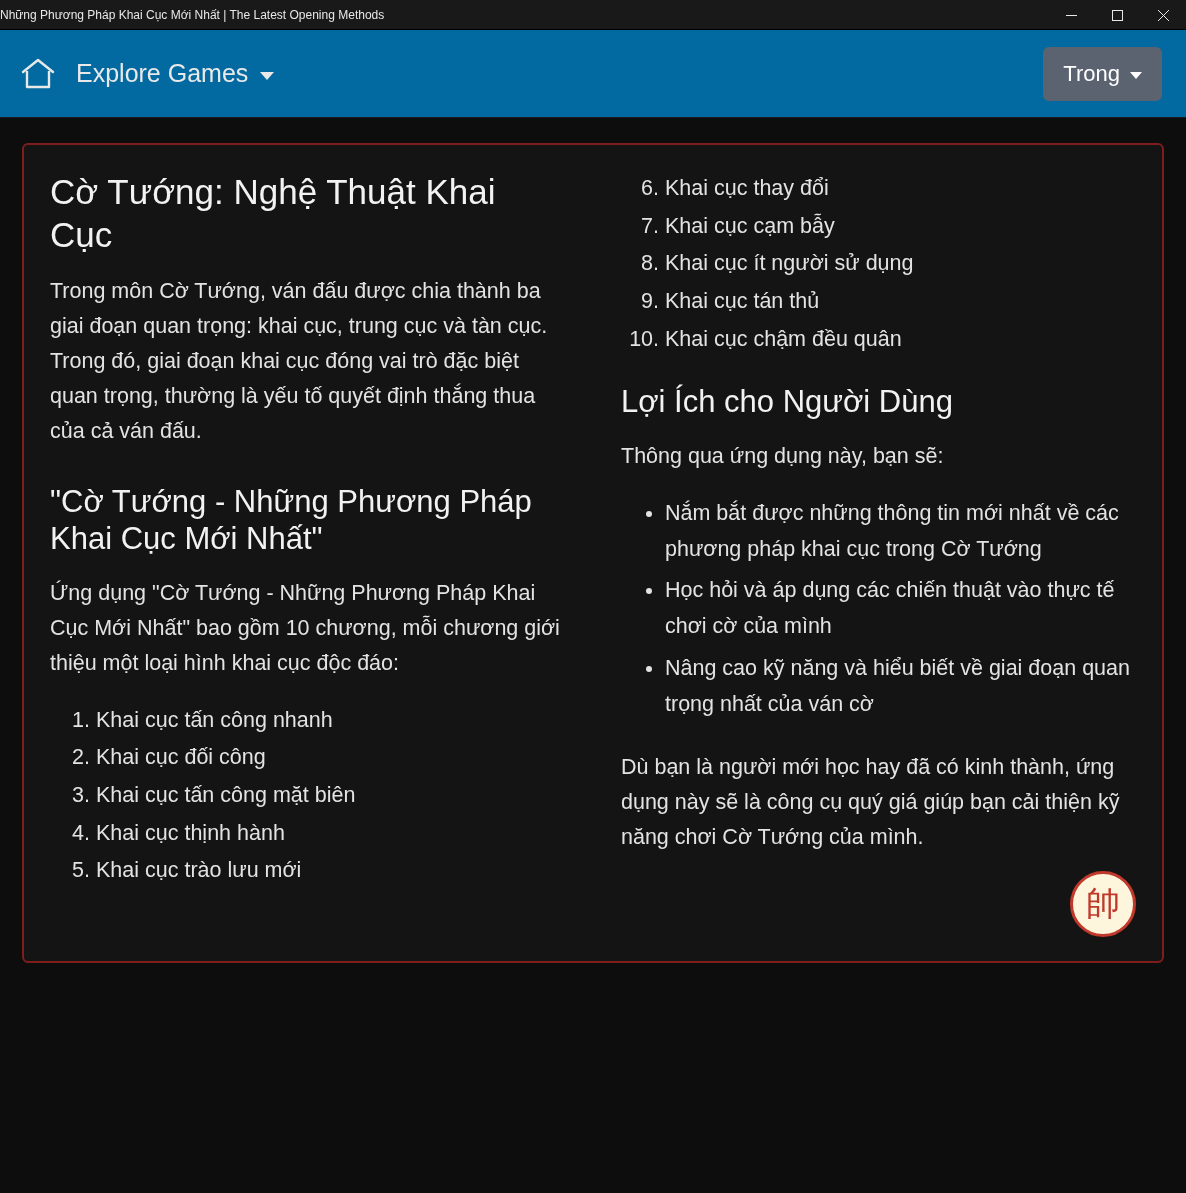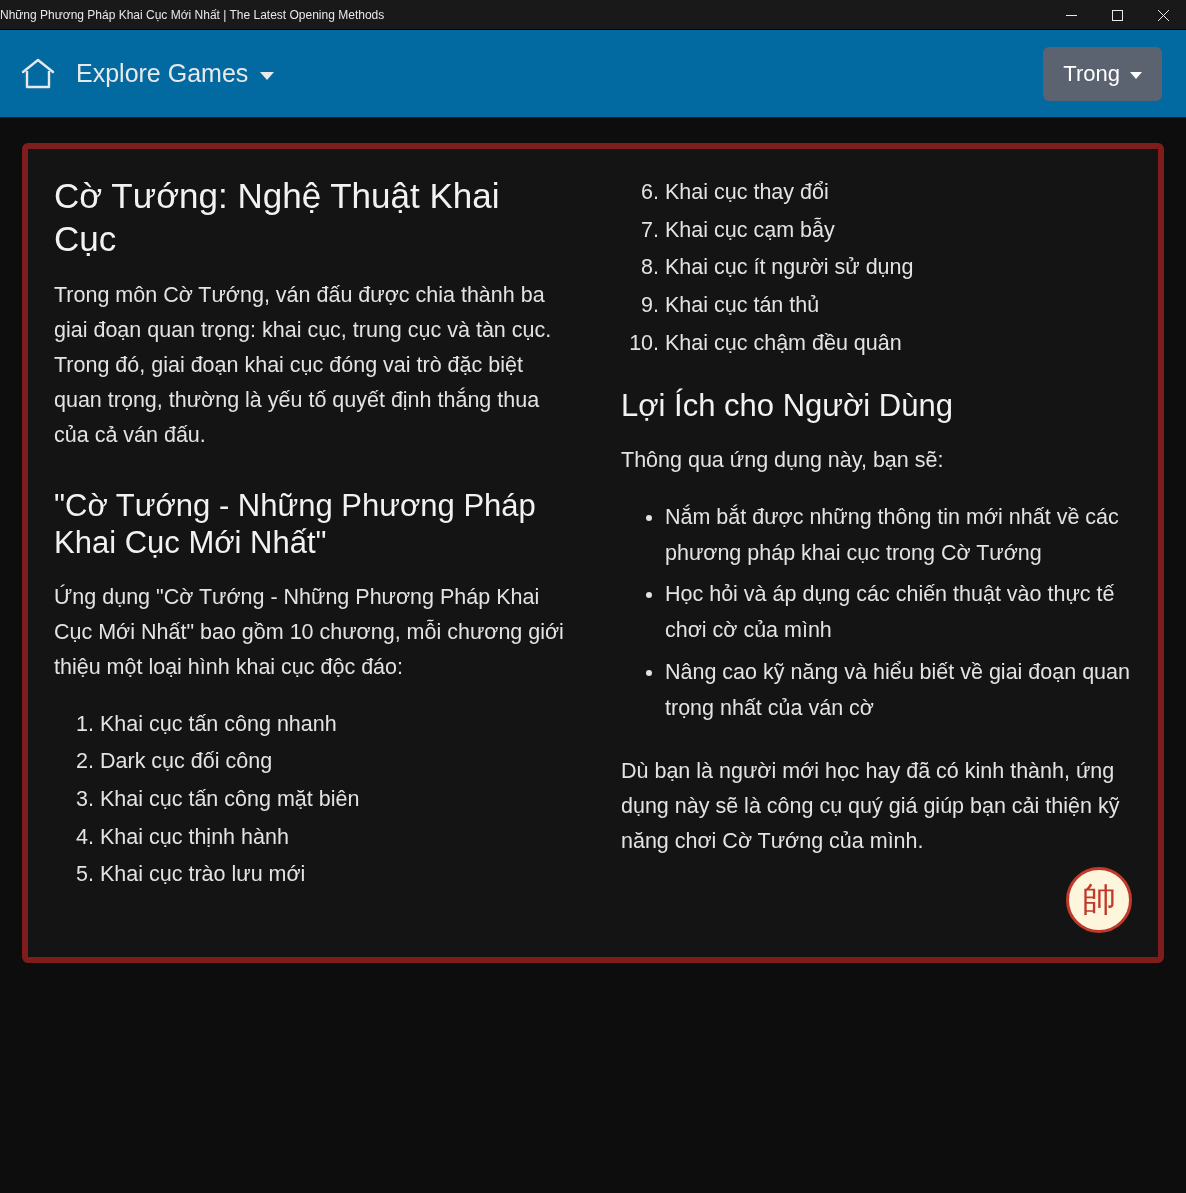--- a/index.html
+++ b/index.html
@@ -84,21 +84,21 @@
     border-top-width: 7px;
   }
 
   
   .page {
     background: #0d0d0d;
     padding: 25px 22px;
     height: calc(1193px - 30px - 88px);
   }
   .card {
-    border: 6px solid #7f1d1d;
+    border: 2px solid #7f1d1d;
     border-radius: 6px;
     background: #141414;
     padding: 26px 26px 24px 26px;
     display: flex;
     gap: 56px;
     height: 820px;
     position: relative;
   }
   .col { width: 548px; }
 
@@ -199,21 +199,21 @@
 <div class="page">
   <div class="card">
 
     <div class="col col-left">
       <h1>Cờ Tướng: Nghệ Thuật Khai Cục</h1>
       <p>Trong môn Cờ Tướng, ván đấu được chia thành ba giai đoạn quan trọng: khai cục, trung cục và tàn cục. Trong đó, giai đoạn khai cục đóng vai trò đặc biệt quan trọng, thường là yếu tố quyết định thắng thua của cả ván đấu.</p>
       <h2>"Cờ Tướng - Những Phương Pháp Khai Cục Mới Nhất"</h2>
       <p>Ứng dụng "Cờ Tướng - Những Phương Pháp Khai Cục Mới Nhất" bao gồm 10 chương, mỗi chương giới thiệu một loại hình khai cục độc đáo:</p>
       <ol>
         <li>Khai cục tấn công nhanh</li>
-        <li>Dark cục đối công</li>
+        <li>Khai cục đối công</li>
         <li>Khai cục tấn công mặt biên</li>
         <li>Khai cục thịnh hành</li>
         <li>Khai cục trào lưu mới</li>
       </ol>
     </div>
 
     <div class="col col-right">
       <ol class="right-list" start="6">
         <li>Khai cục thay đổi</li>
         <li>Khai cục cạm bẫy</li>

